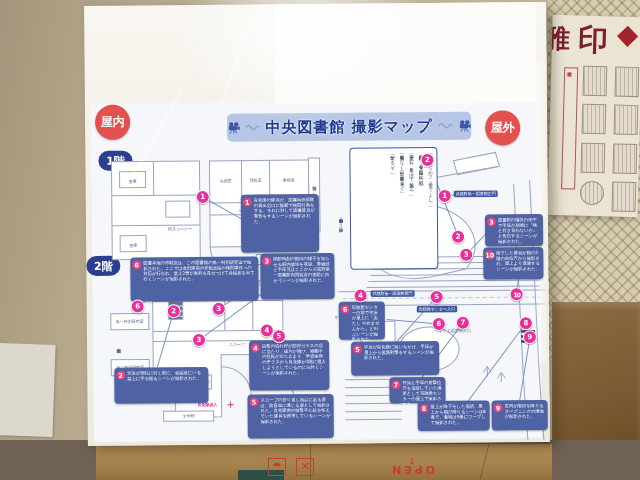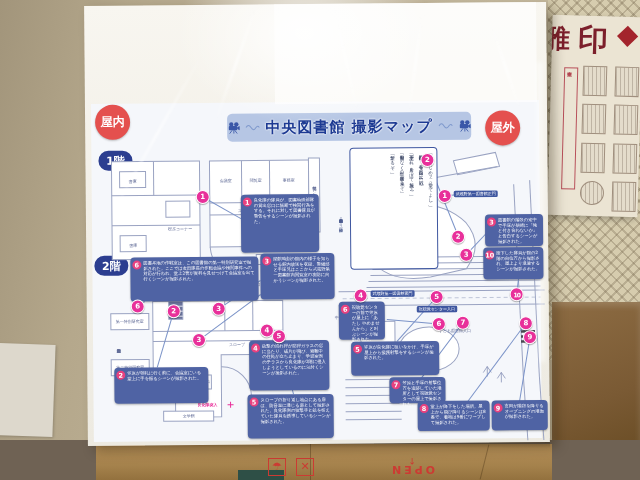--- a/index.html
+++ b/index.html
@@ -136,21 +136,21 @@
             <circle cx="5" cy="3" r="2.6"></circle>
             <circle cx="11" cy="3" r="2.6"></circle>
             <rect x="2" y="5" width="10" height="5" rx="1"></rect>
             <path d="M12 6.5 L15 5 L15 10 L12 8.5 Z"></path>
             <path d="M6 10 L3 14 M8 10 L8 14 M9 10 L12 14" stroke="#3a57a8" stroke-width="1" fill="none"></path>
           </g>
         </svg>
     </div>
 
     <div class="fbadge" style="left:13px;top:145px">1階</div>
-    <div class="fbadge" style="left:8px;top:250px">2階</div>
+    <div class="fbadge" style="left:0;top:250px">2階</div>
 
     <svg class="plan" style="left:20px;top:146px" width="215" height="140" viewBox="0 0 215 140">
       <g stroke="#9aa3c2" stroke-width="1" fill="#ffffff">
         <rect x="6" y="10" width="88" height="98"></rect>
         <line x1="6" y1="44" x2="94" y2="44"></line>
           <line x1="6" y1="74" x2="94" y2="74"></line>
           <line x1="48" y1="10" x2="48" y2="44"></line>
         <rect x="14" y="20" width="26" height="16" fill="none"></rect>
           <rect x="14" y="84" width="26" height="16" fill="none"></rect>
           <rect x="60" y="50" width="24" height="16" fill="none"></rect>

